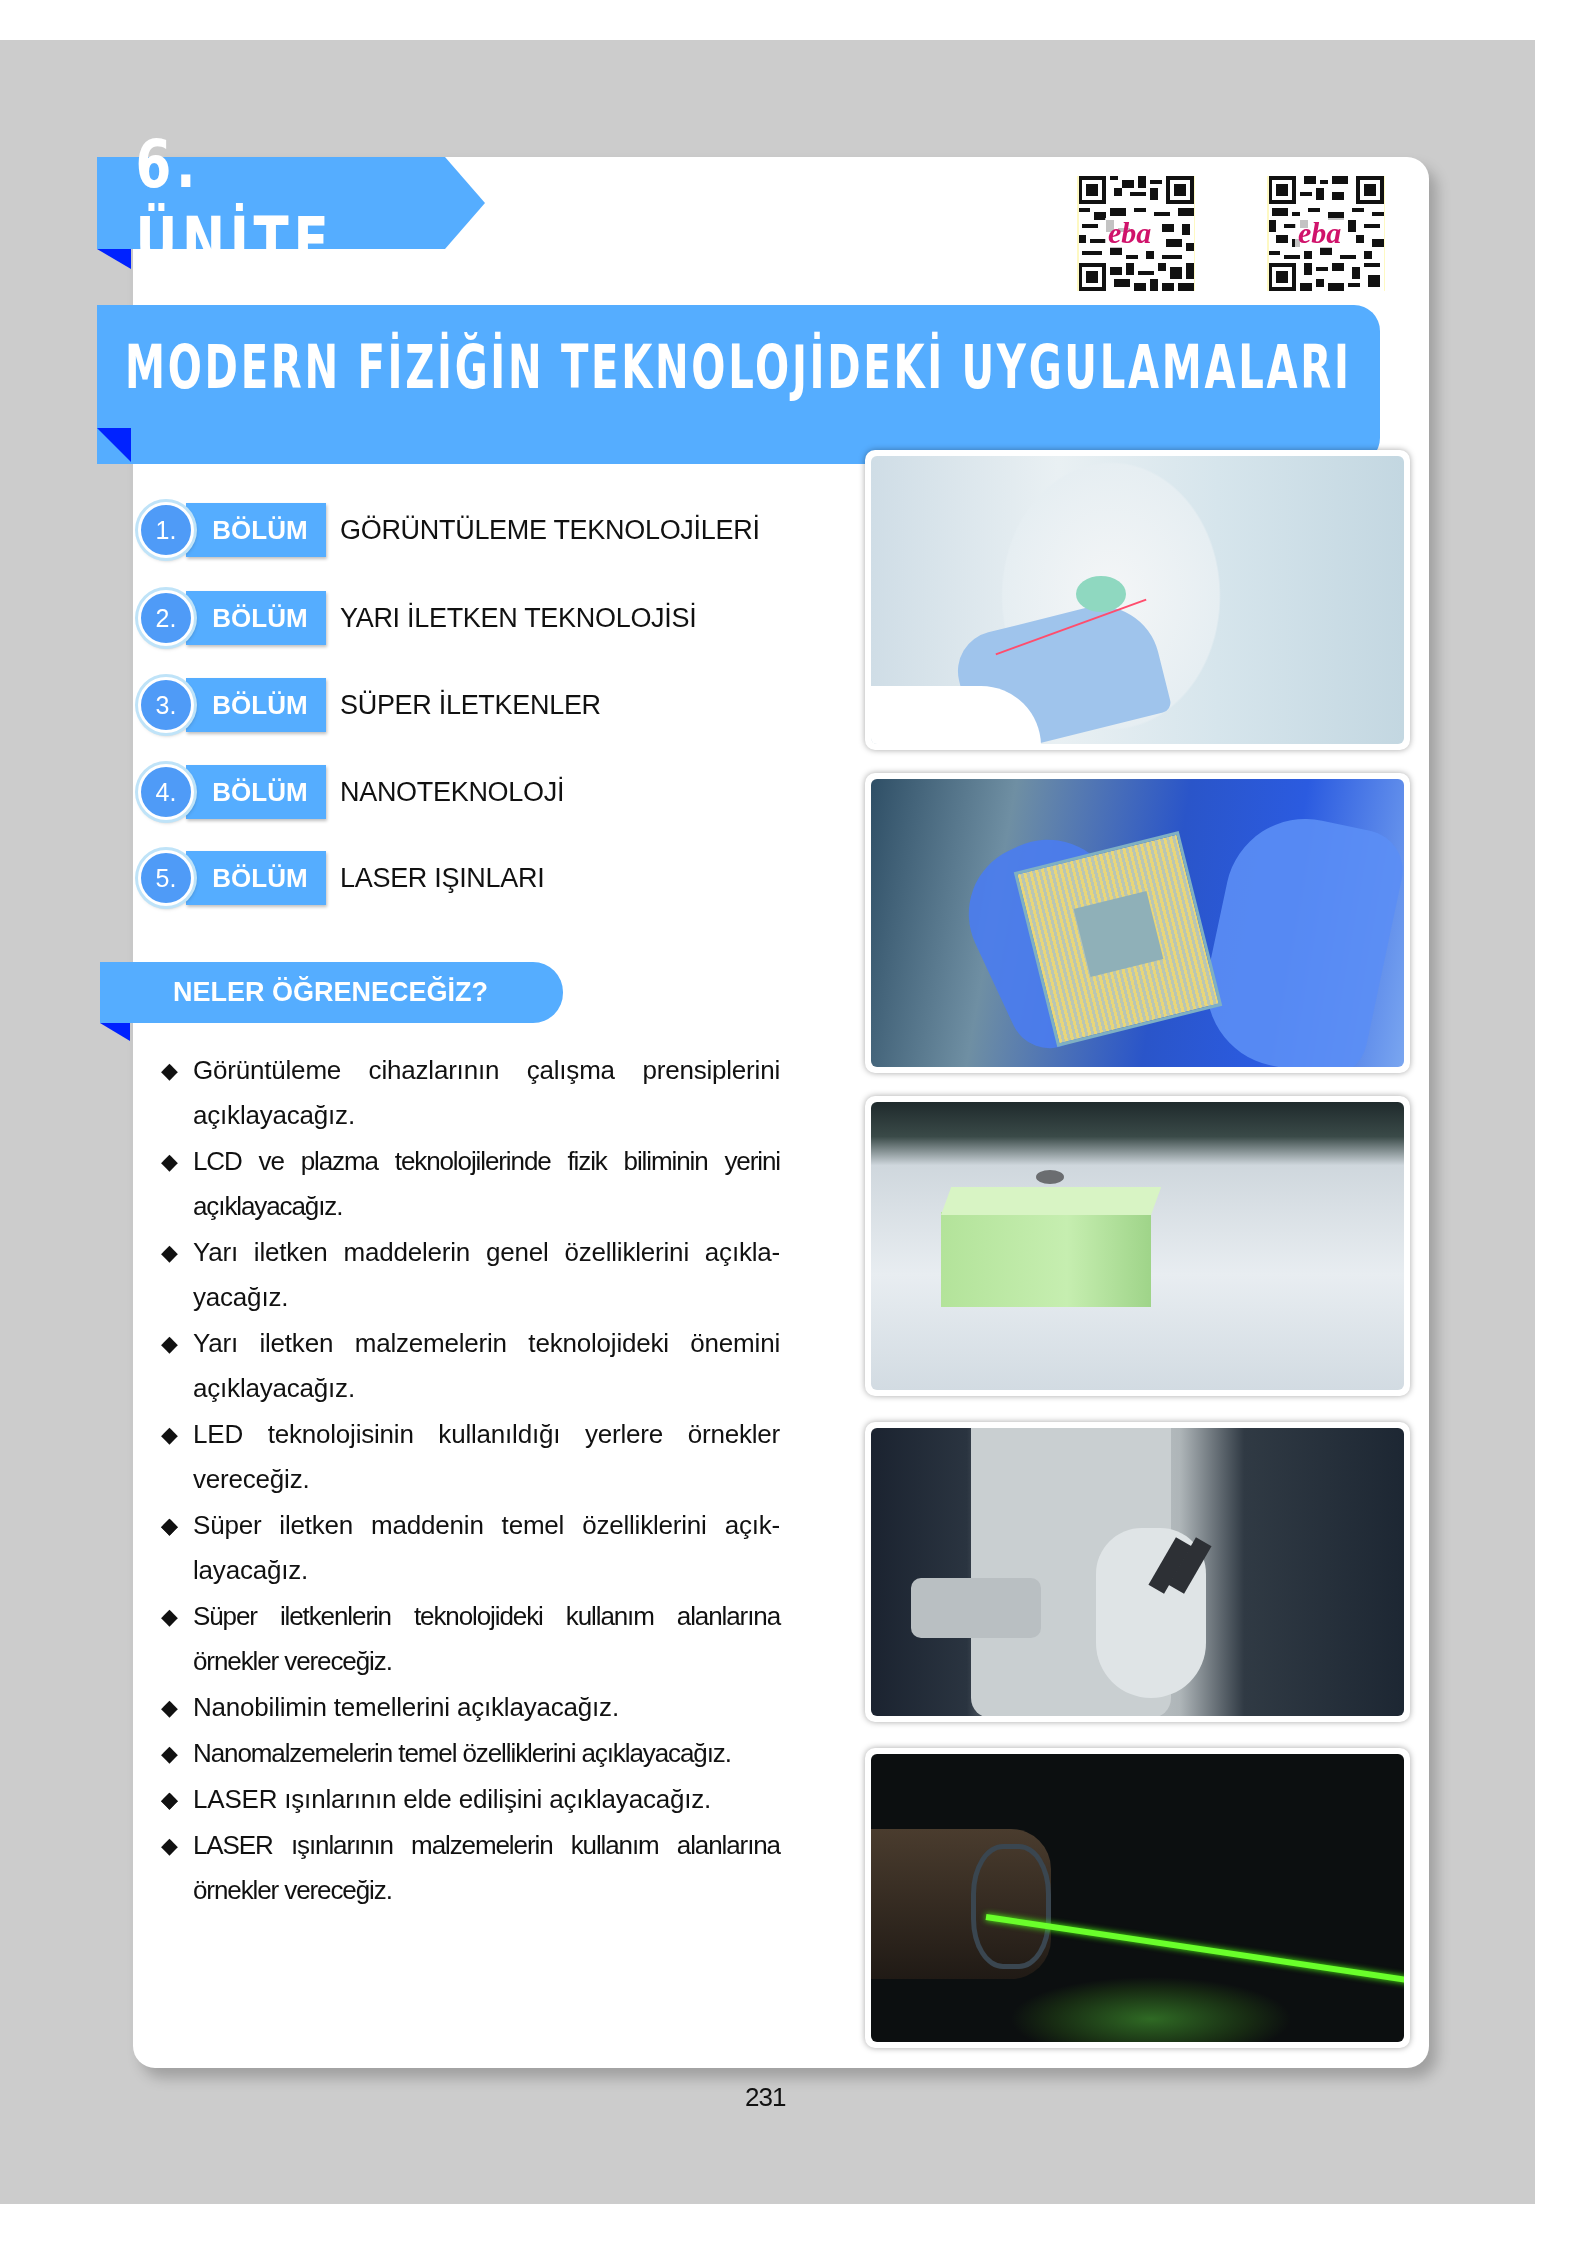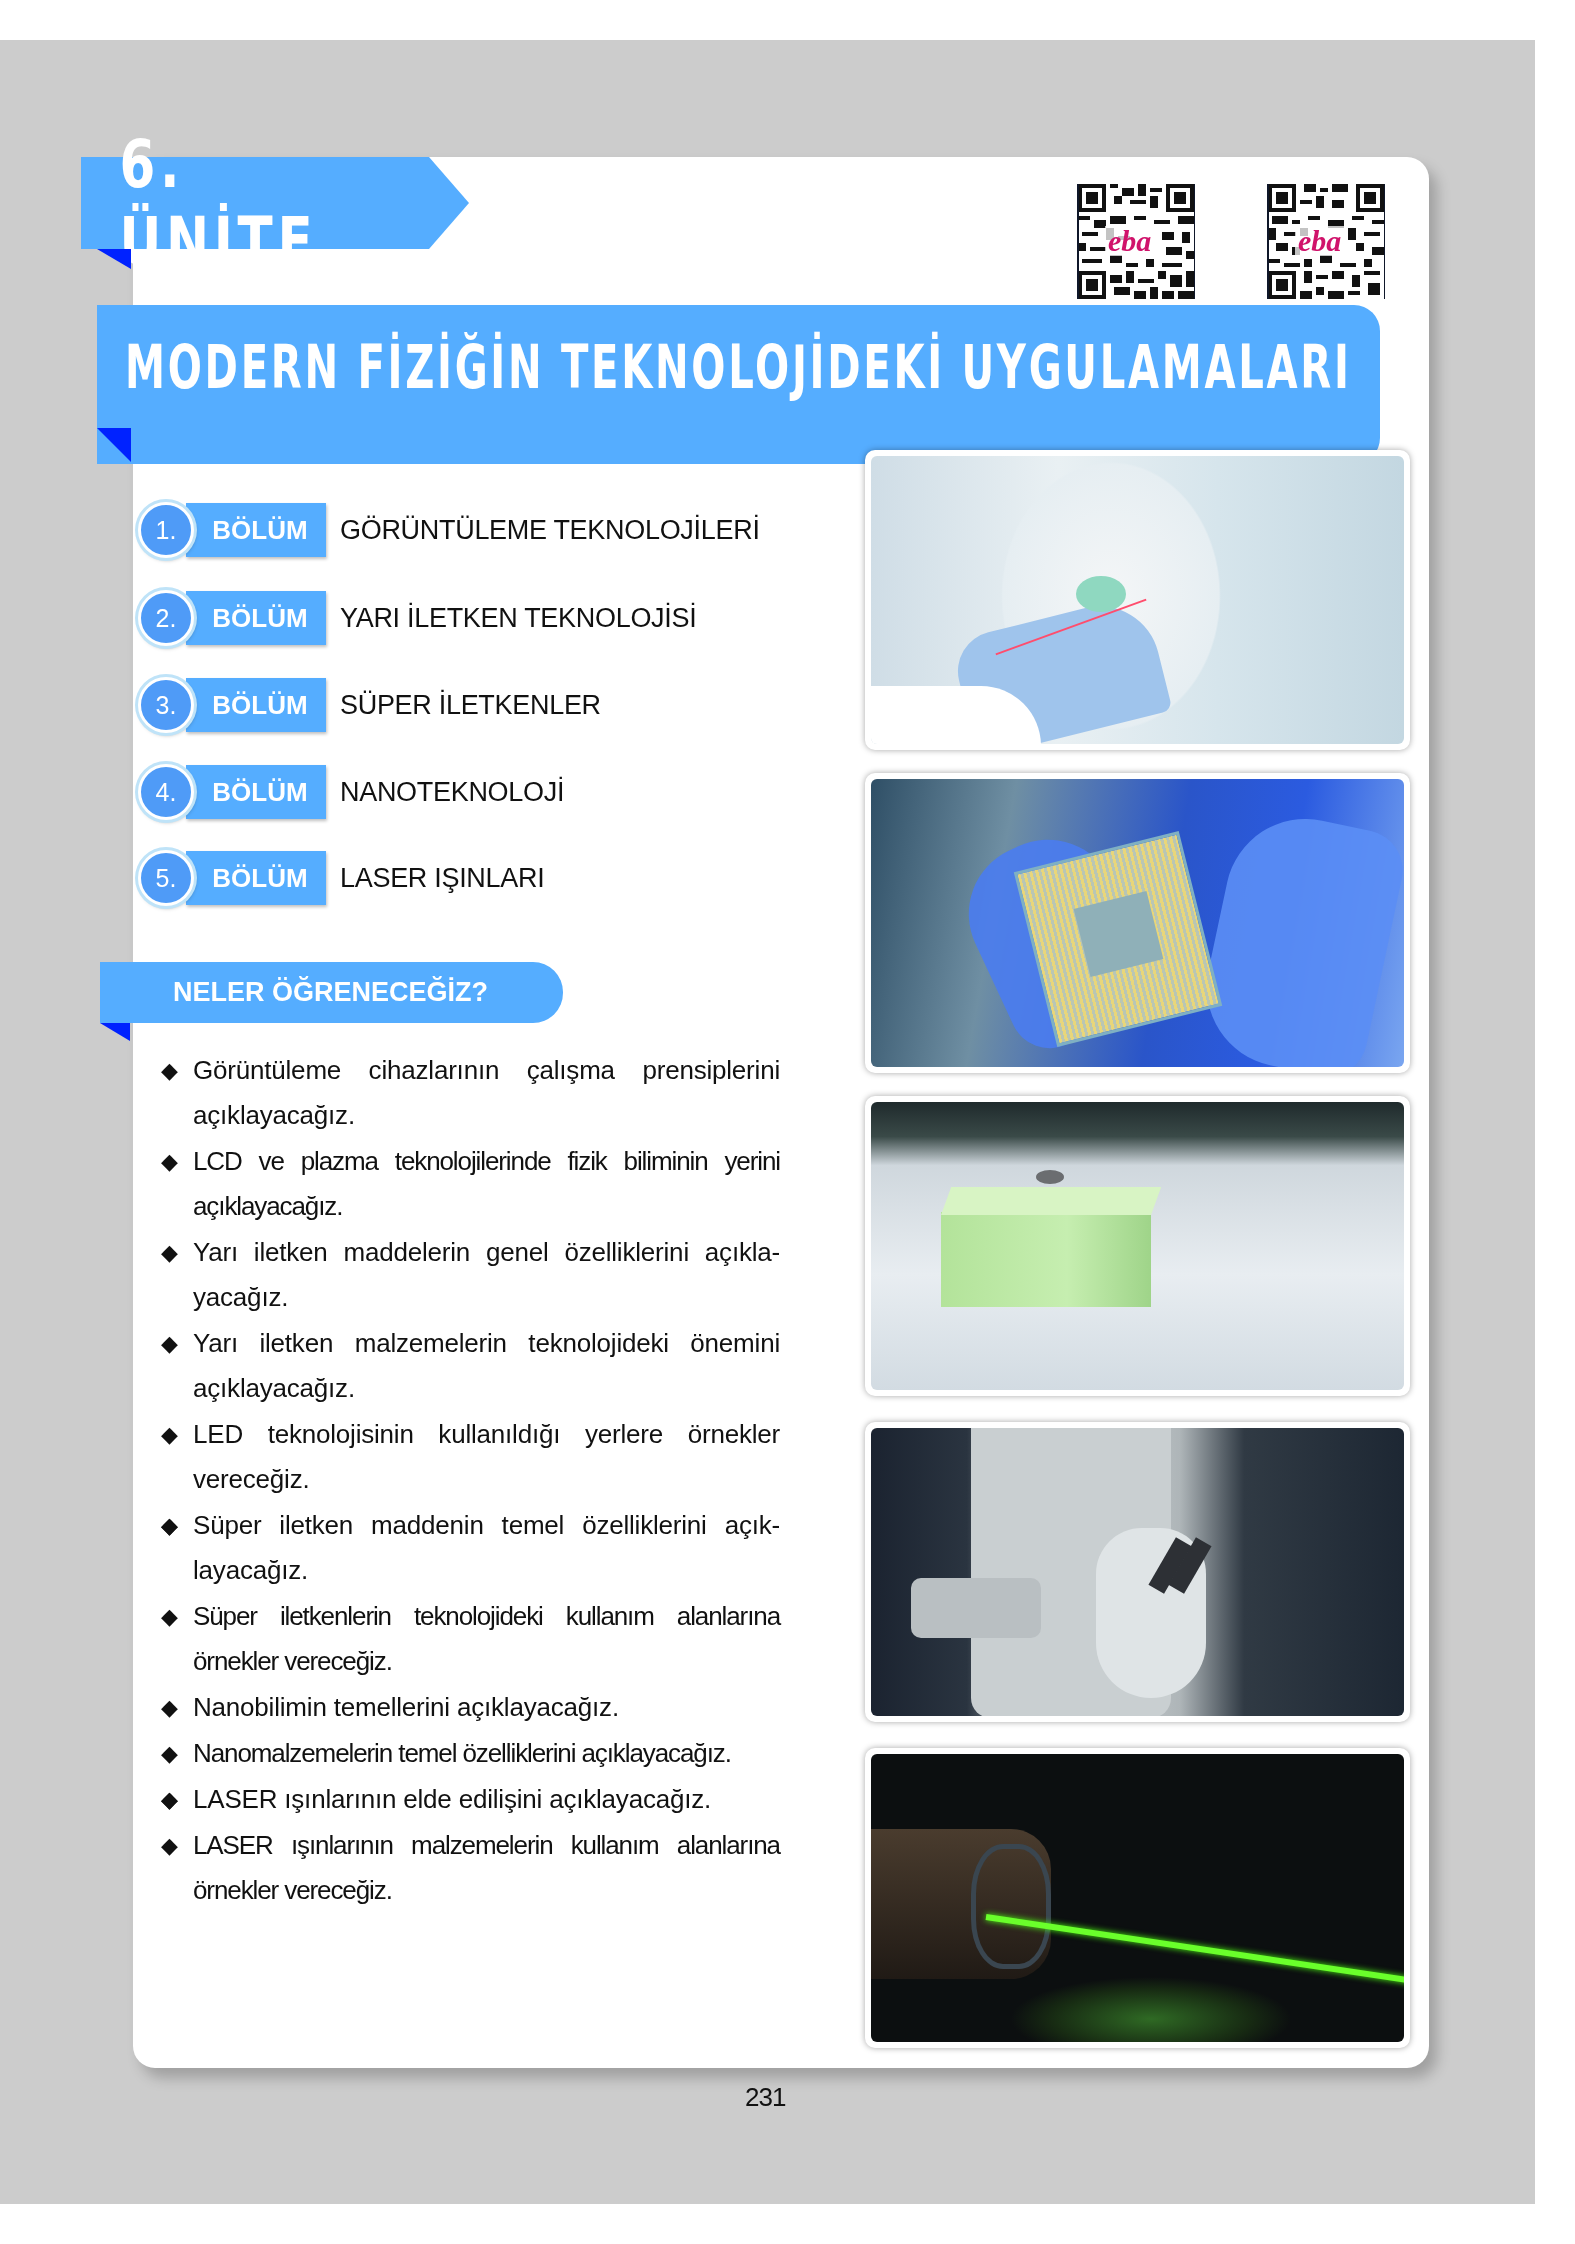--- a/index.html
+++ b/index.html
@@ -8,35 +8,35 @@
 
   .gray-bg { position: absolute; left: 0; top: 40px; width: 1535px; height: 2164px; background: #cccccc; }
 
   .card {
     position: absolute; left: 133px; top: 157px; width: 1296px; height: 1911px;
     background: #ffffff; border-radius: 22px;
     box-shadow: 8px 10px 14px rgba(0,0,0,0.22);
   }
 
   
-  .unit-banner { position: absolute; left: 81px; top: 157px; width: 388px; height: 92px; }
+  .unit-banner { position: absolute; left: 97px; top: 157px; width: 388px; height: 92px; }
   .unit-banner .body {
     position: absolute; left: 0; top: 0; width: 388px; height: 92px; background: #55adff;
     clip-path: polygon(0 0, 348px 0, 388px 46px, 348px 92px, 0 92px);
   }
   .unit-banner .label {
     position: absolute; left: 0; top: 0; width: 350px; height: 92px;
     display: flex; align-items: center; justify-content: center;
     color: #fff; font-family: "DejaVu Sans", sans-serif; font-weight: bold;
     font-size: 66px; letter-spacing: 6px; transform: scaleX(0.78); transform-origin: center;
   }
   .fold { position: absolute; width: 34px; height: 20px; background: #0022ff; clip-path: polygon(0 0, 100% 0, 100% 100%); }
 
   
-  .qr { position: absolute; top: 184px; width: 118px; height: 115px; background: #0f172a; }
+  .qr { position: absolute; top: 176px; width: 118px; height: 115px; background: #fef9c3; }
   .qr svg { width: 100%; height: 100%; display: block; }
   .qr .eba {
     position: absolute; left: 28px; top: 42px; font-family: "Liberation Serif", serif; font-style: italic;
     font-weight: bold; font-size: 30px; color: #d0136b; background: rgba(255,255,255,0.75); padding: 0 3px; line-height: 30px;
   }
 
   
   .title-banner {
     position: absolute; left: 97px; top: 305px; width: 1283px; height: 159px; background: #55adff;
     border-radius: 0 26px 26px 0;

